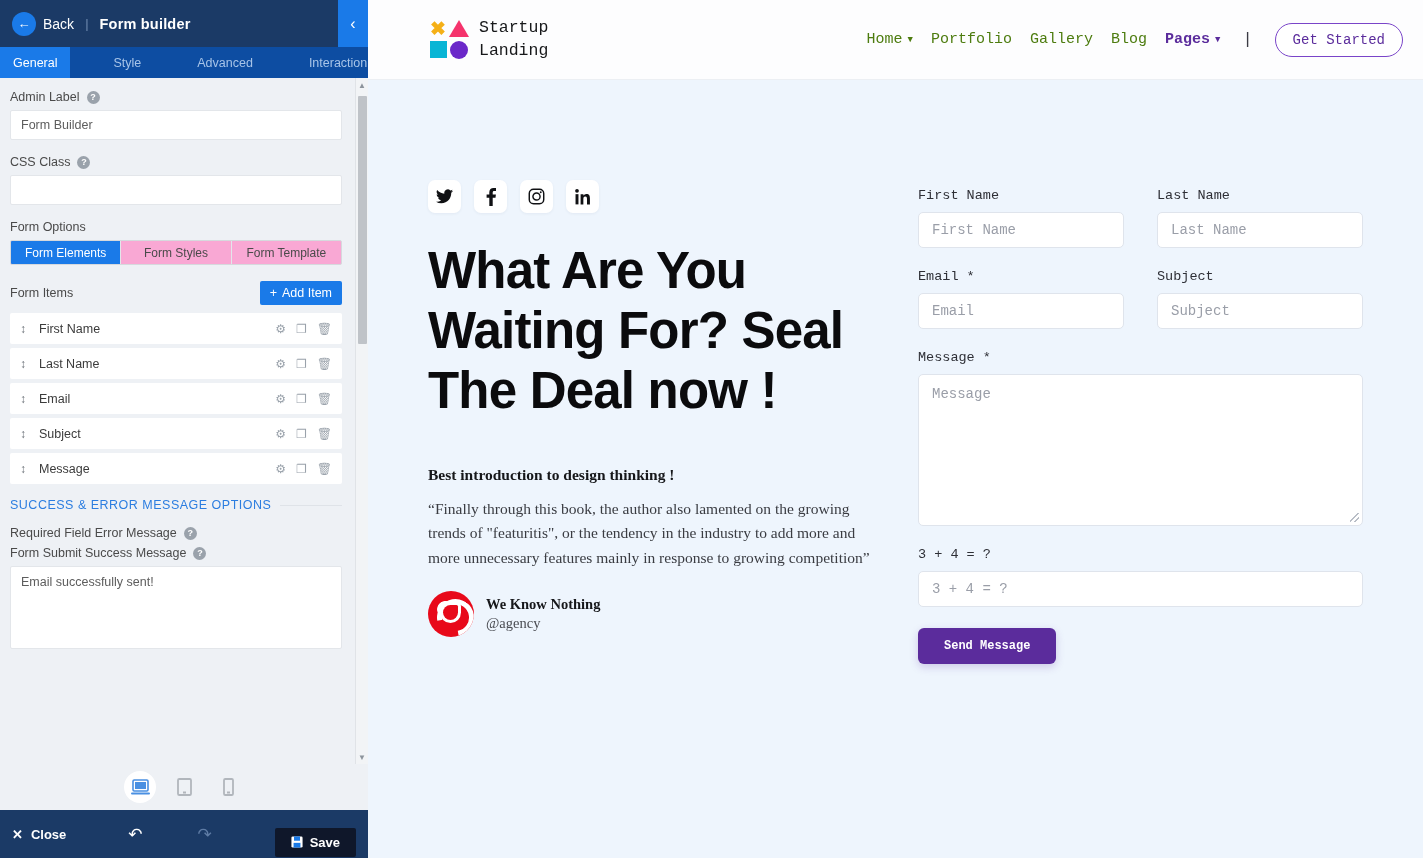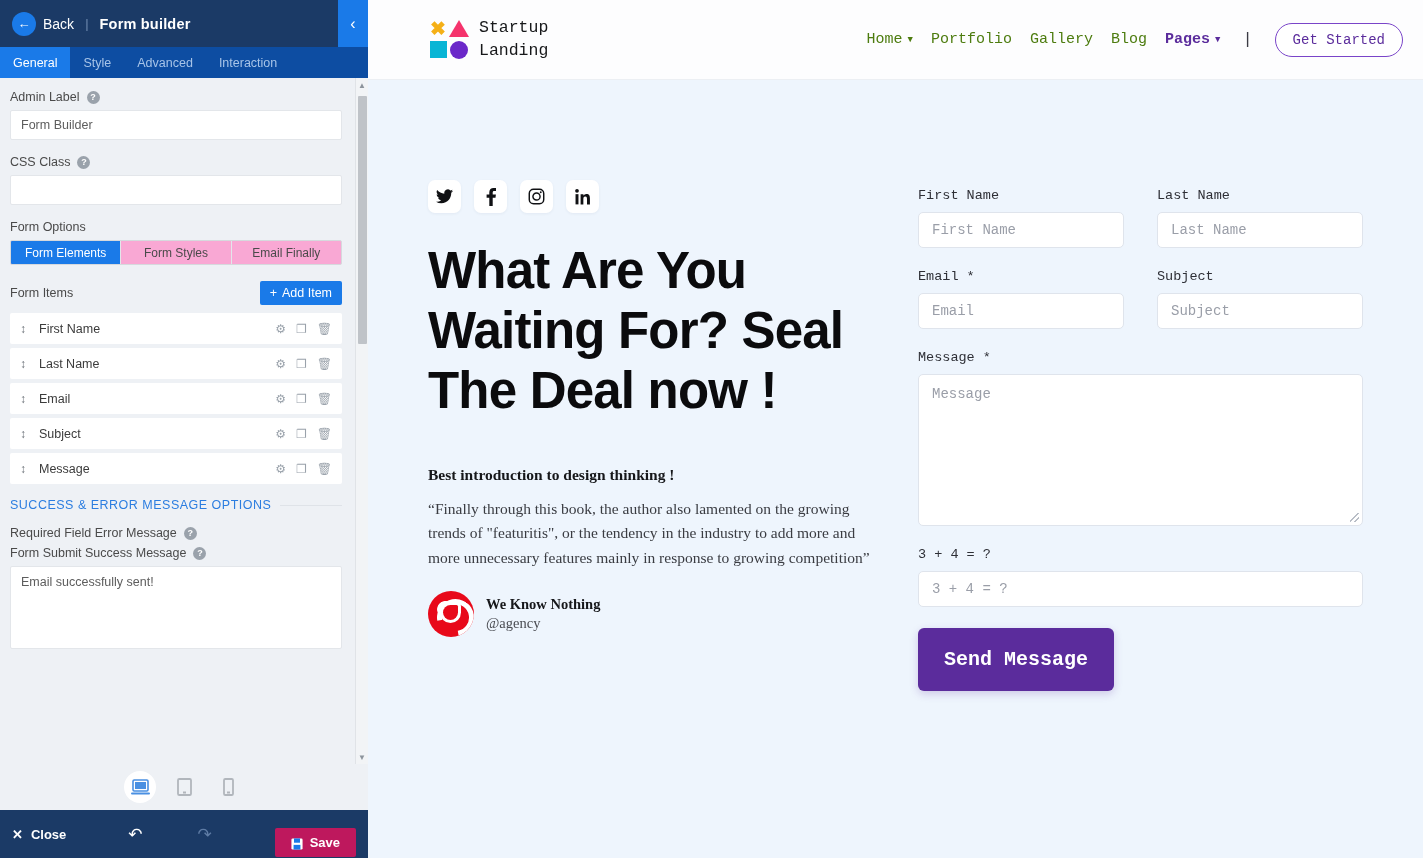--- a/index.html
+++ b/index.html
@@ -38,20 +38,21 @@
   .collapse-tab {
     position: absolute; right: 0; top: 0;
     width: 30px; height: 47px; background: #1a7ae8;
     display: flex; align-items: center; justify-content: center;
     color: #fff; font-size: 16px; cursor: pointer;
   }
   .sb-tabs {
     height: 31px; background: #0d4da2;
     display: flex; align-items: stretch;
     position: relative;
+    gap: 30px;
   }
   .sb-tab {
     padding: 0 13px; display: flex; align-items: center;
     color: #a7c4e8; font-size: 12.5px; cursor: pointer;
   }
   .sb-tab.active {
     background: #1a7ae8; color: #fff; position: relative;
   }
   .sb-tab.active::after {
     content: ""; position: absolute;
@@ -157,24 +158,24 @@
     color: #fff; font-size: 13px; font-weight: bold;
     display: flex; align-items: center; gap: 8px; cursor: pointer;
   }
   .undo, .redo {
     color: #fff; font-size: 17px; cursor: pointer;
     display: flex; align-items: center; justify-content: center;
   }
   .undo { margin-left: 62px; }
   .redo { margin-left: 55px; color: #5f7ca5; }
   .save-btn {
-    margin-left: auto; background: #be185d; color: #fff;
+    margin-left: auto; background: #0f172a; color: #fff;
     border-radius: 2px; padding: 7px 16px; font-size: 13px;
     font-weight: bold; cursor: pointer;
-    display: flex; align-items: flex-end; gap: 7px; margin-top: 16px;
+    display: flex; align-items: center; gap: 7px; margin-top: 16px;
   }
 
   
   .preview { flex: 1; height: 858px; overflow: hidden; background: #eef5fd; }
   .site-nav {
     height: 80px; background: #fdfdfe;
     display: flex; align-items: center;
     padding: 0 20px 0 60px;
     border-bottom: 1px solid #eceff3;
   }
@@ -279,22 +280,22 @@
   }
   .resize-grip {
     position: absolute; right: 3px; bottom: 3px; width: 9px; height: 9px;
     background:
       linear-gradient(135deg, transparent 0 42%, #b9bec7 42% 52%, transparent 52% 100%),
       linear-gradient(135deg, transparent 0 68%, #b9bec7 68% 78%, transparent 78% 100%);
     cursor: nwse-resize;
   }
   .send-btn {
     background: #5b2c9c; color: #fff; border-radius: 6px;
-    padding: 20px 26px; font-family: "Liberation Mono", monospace;
-    font-size: 20px; font-weight: bold; cursor: pointer;
+    padding: 11px 26px; font-family: "Liberation Mono", monospace;
+    font-size: 12px; font-weight: bold; cursor: pointer;
     display: inline-flex; box-shadow: 0 3px 9px rgba(91,44,156,.22);
   }
 </style>
 </head>
 <body>
 
 <div class="app">
 
   <div class="sidebar">
 
@@ -336,21 +337,21 @@
         <span class="help">?</span>
       </div>
       <div class="txt-input"></div>
 
       <div class="fld-label">
         <span>Form Options</span>
       </div>
       <div class="seg">
         <div class="seg-btn active">Form Elements</div>
         <div class="seg-btn">Form Styles</div>
-        <div class="seg-btn">Email Finally</div>
+        <div class="seg-btn">Form Template</div>
       </div>
 
       <div class="items-head">
         <span class="lbl">Form Items</span>
         <div class="add-btn">
           <span>+</span>
           <span>Add Item</span>
         </div>
       </div>
 

